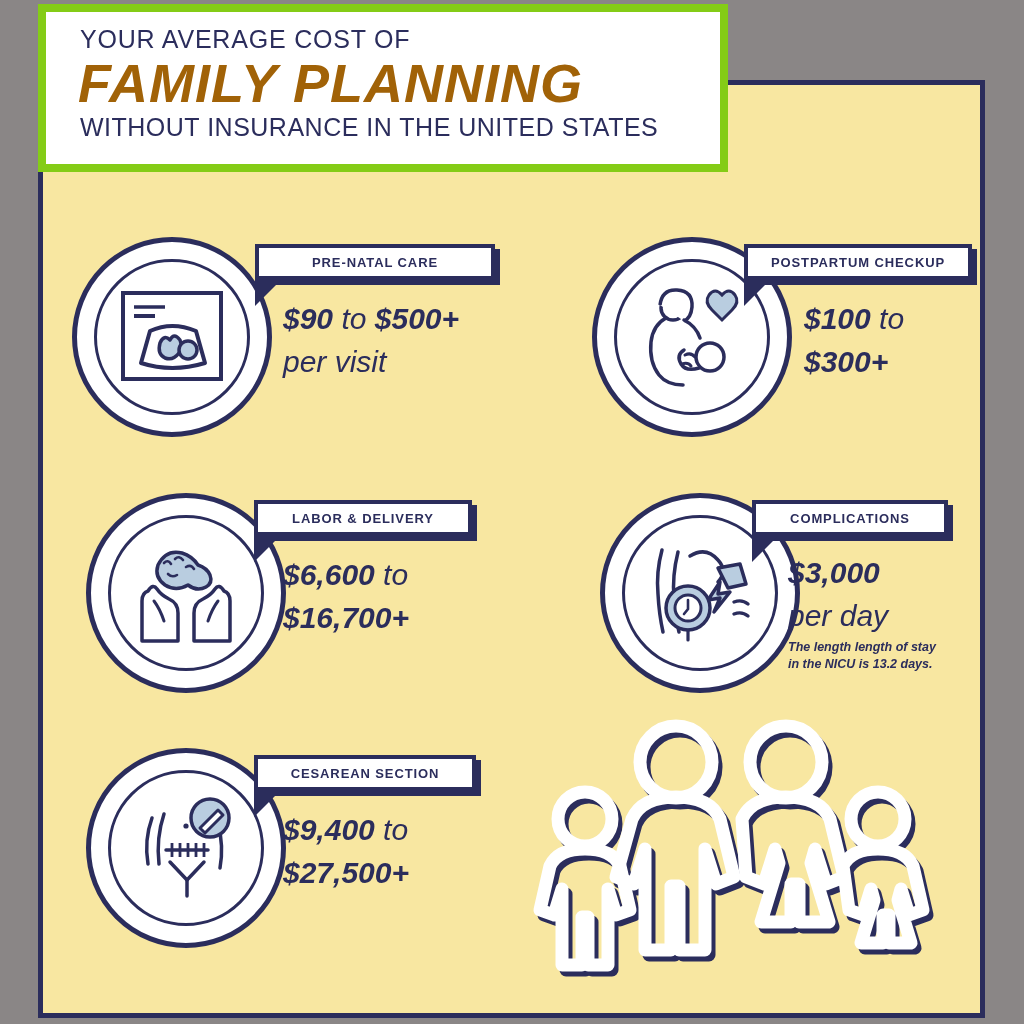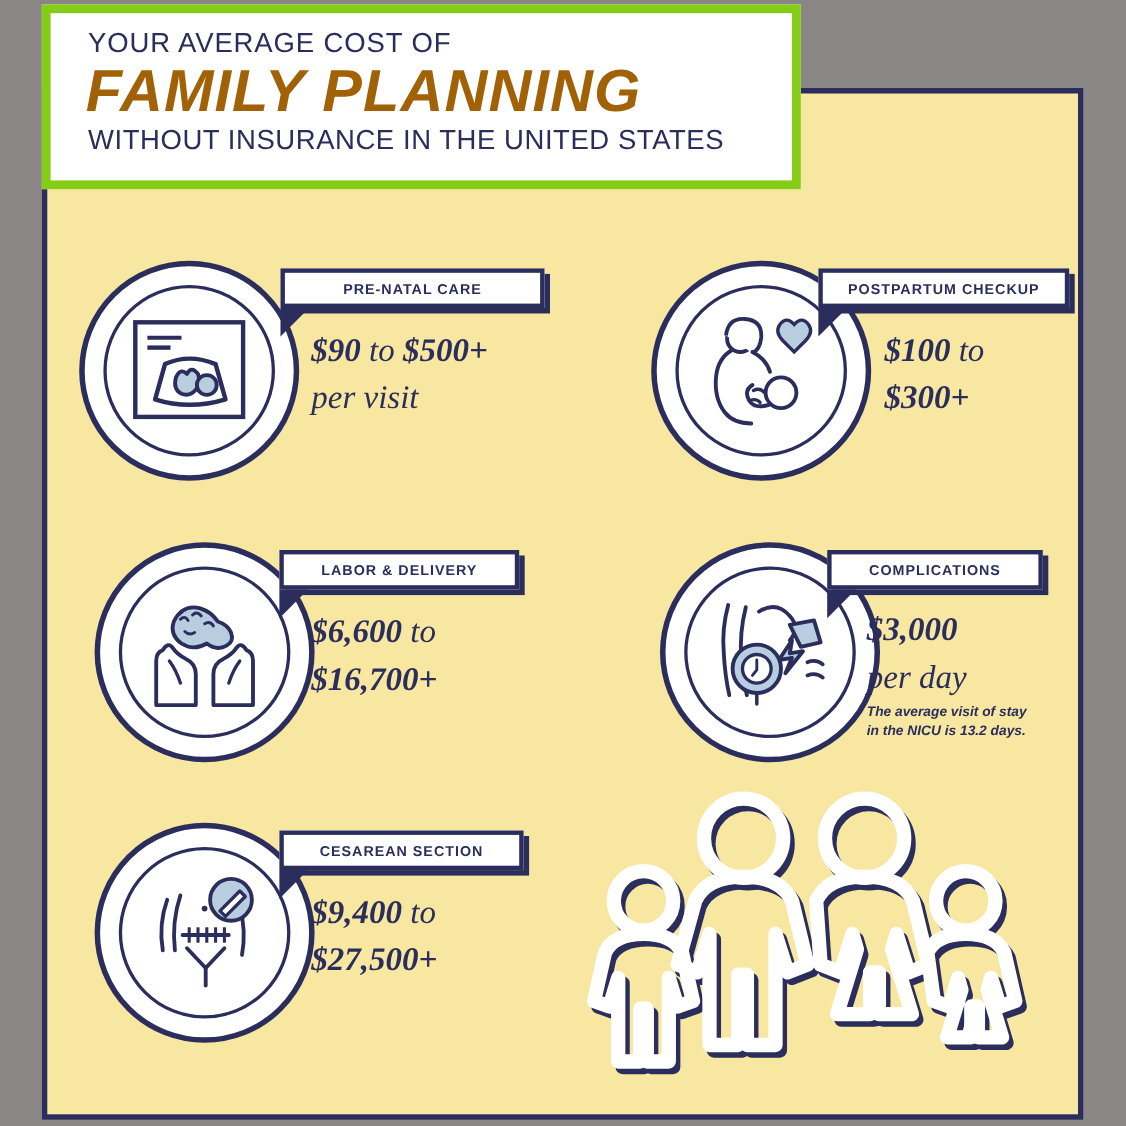--- a/index.html
+++ b/index.html
@@ -78,21 +78,21 @@
   }
   .badge-tail{
     position:absolute;width:0;height:0;
     border-left:26px solid #2b2d5c;
     border-bottom:26px solid transparent;
   }
 
   
   .price{position:absolute;color:#2b2d5c;}
   .price .row{
-    font-size:30px;line-height:43px;font-style:italic;white-space:nowrap;font-family:Liberation Serif, serif;
+    font-size:30px;line-height:43px;font-style:italic;white-space:nowrap;
   }
   .price .amt{font-weight:bold;}
   .price .lite{font-weight:400;}
   .note{
     position:absolute;color:#2b2d5c;font-size:12.5px;font-style:italic;
     font-weight:bold;line-height:17px;white-space:nowrap;
   }
 
   svg{display:block;overflow:visible;}
 </style>
@@ -222,21 +222,21 @@
     </div>
     <div class="badge" style="left:152px;top:7px;width:196px;">
       <span>COMPLICATIONS</span>
     </div>
     <div class="badge-tail" style="left:152px;top:43px;"></div>
     <div class="price" style="left:188px;top:58px;">
       <div class="row amt">$3,000</div>
       <div class="row lite">per day</div>
     </div>
     <div class="note" style="left:188px;top:146px;">
-      <div>The average visit of stay</div>
+      <div>The length length of stay</div>
       <div>in the NICU is 13.2 days.</div>
     </div>
   </div>
 
   <div class="card" style="left:86px;top:748px;width:420px;height:200px;">
     <div class="circle-wrap">
       <div class="circle-outer"></div>
       <div class="circle-inner"></div>
       <div class="icon-slot">
         <svg width="112" height="108" viewBox="0 0 112 108">

